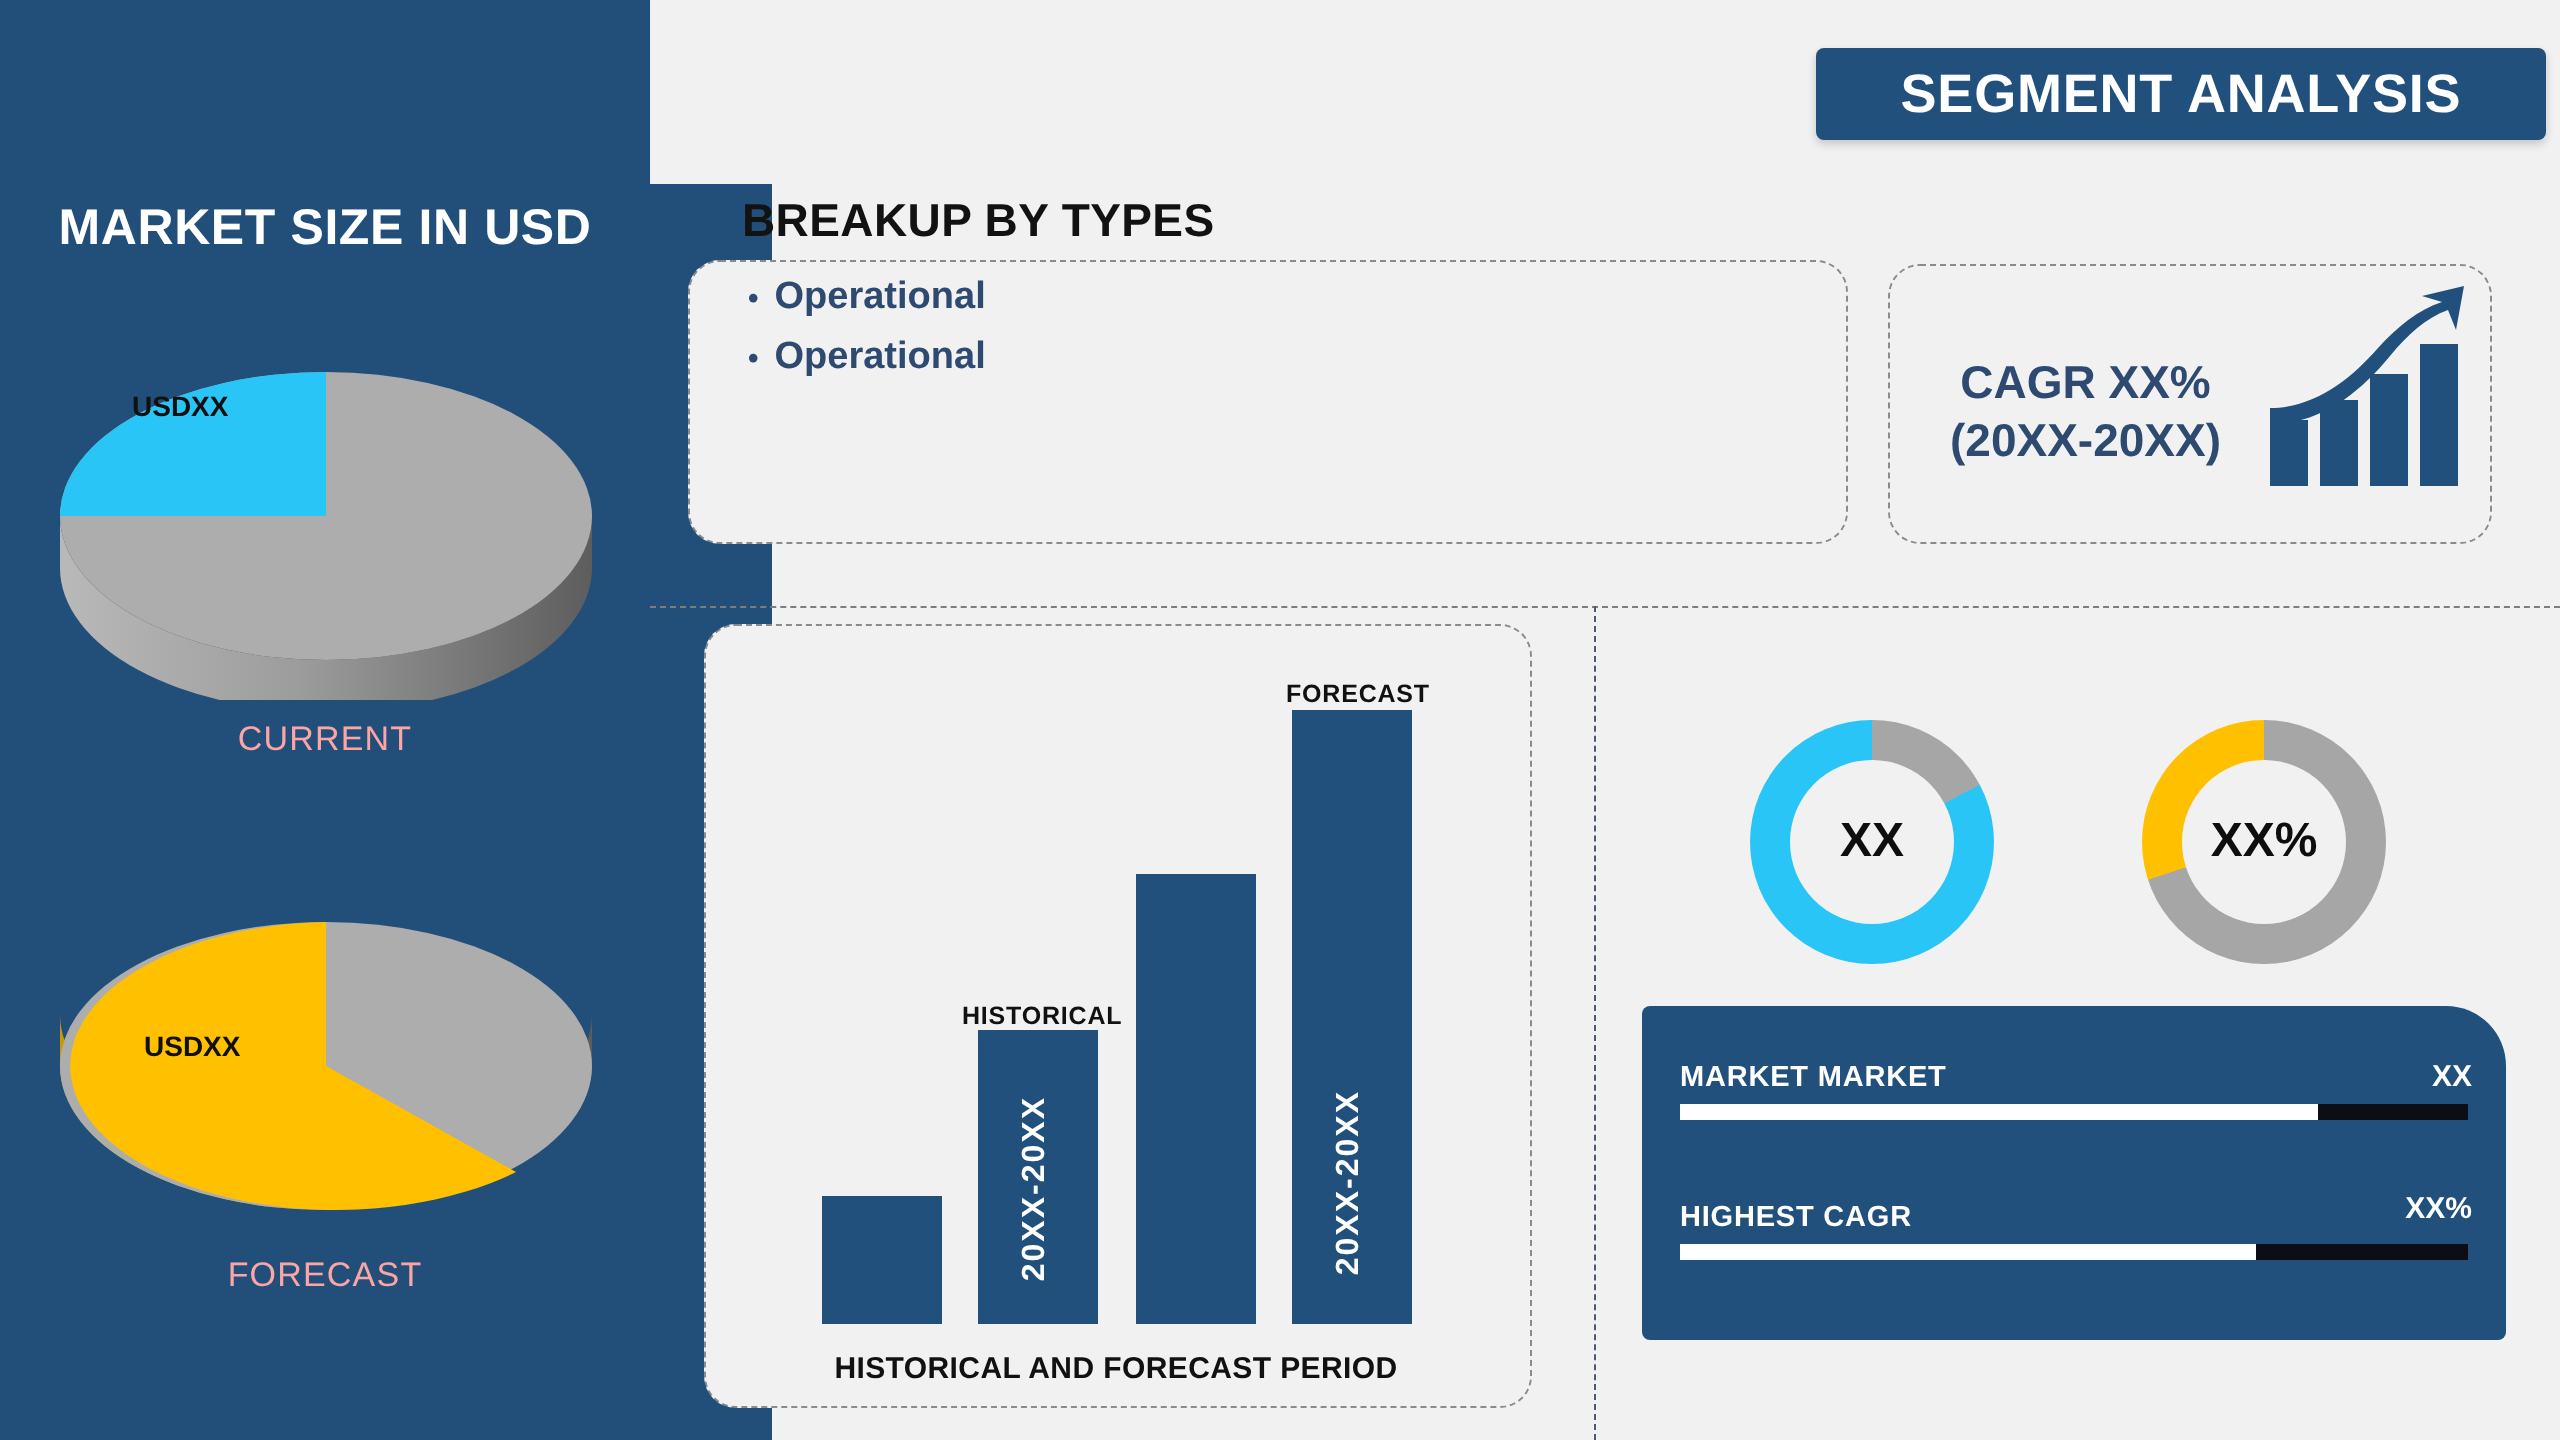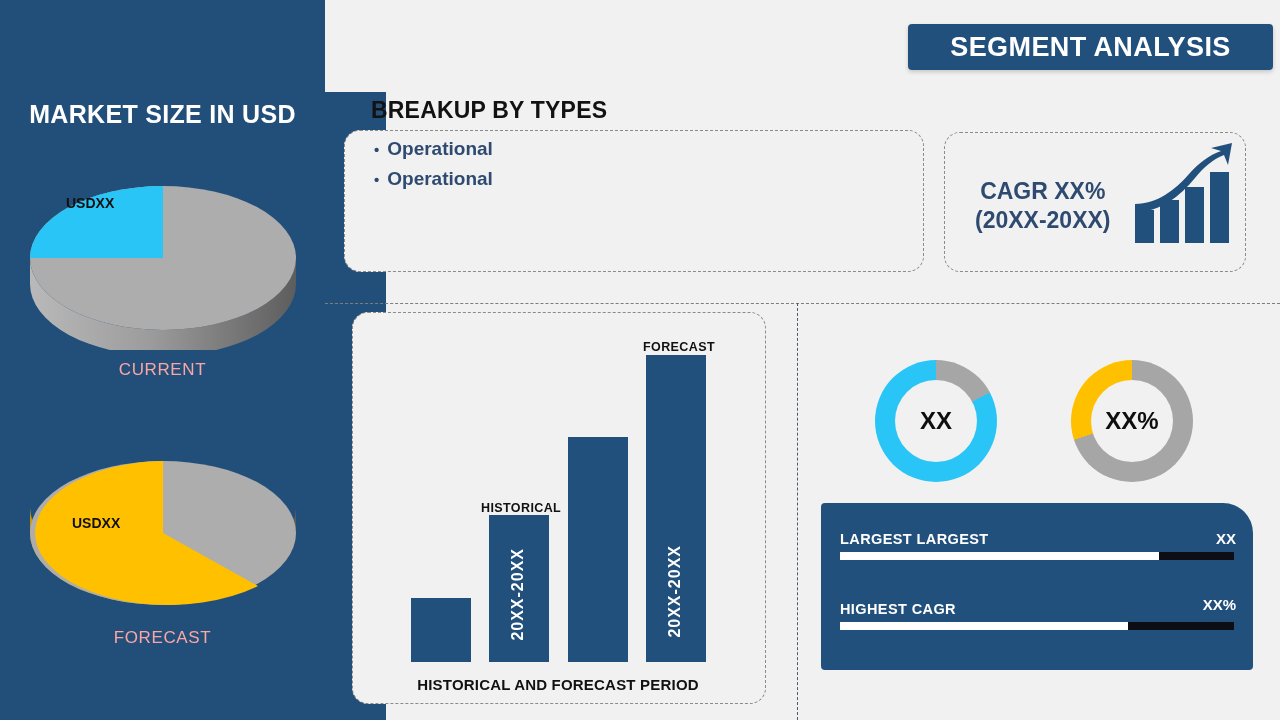--- a/index.html
+++ b/index.html
@@ -246,21 +246,21 @@
 
   <div>
     <div class="donut" style="left:1071px;top:360px;width:122px;height:122px;
          background:conic-gradient(#A6A6A6 0deg 252deg, #FFC000 252deg 360deg);"></div>
     <div class="donut-hole" style="left:1091px;top:380px;width:82px;height:82px;">
       <span class="donut-val">XX%</span>
     </div>
   </div>
 
   <div class="kpi-panel">
-    <div class="kpi-label" style="left:19px;top:28px;">LARGEST LARGEST</div>
+    <div class="kpi-label" style="left:19px;top:28px;">MARKET MARKET</div>
     <div class="kpi-val" style="right:17px;top:27px;">XX</div>
     <div class="kpi-track" style="left:19px;top:49px;width:394px;">
       <div class="kpi-fill" style="width:81%;"></div>
     </div>
 
     <div class="kpi-label" style="left:19px;top:98px;">HIGHEST CAGR</div>
     <div class="kpi-val" style="right:17px;top:93px;">XX%</div>
     <div class="kpi-track" style="left:19px;top:119px;width:394px;">
       <div class="kpi-fill" style="width:73%;"></div>
     </div>

